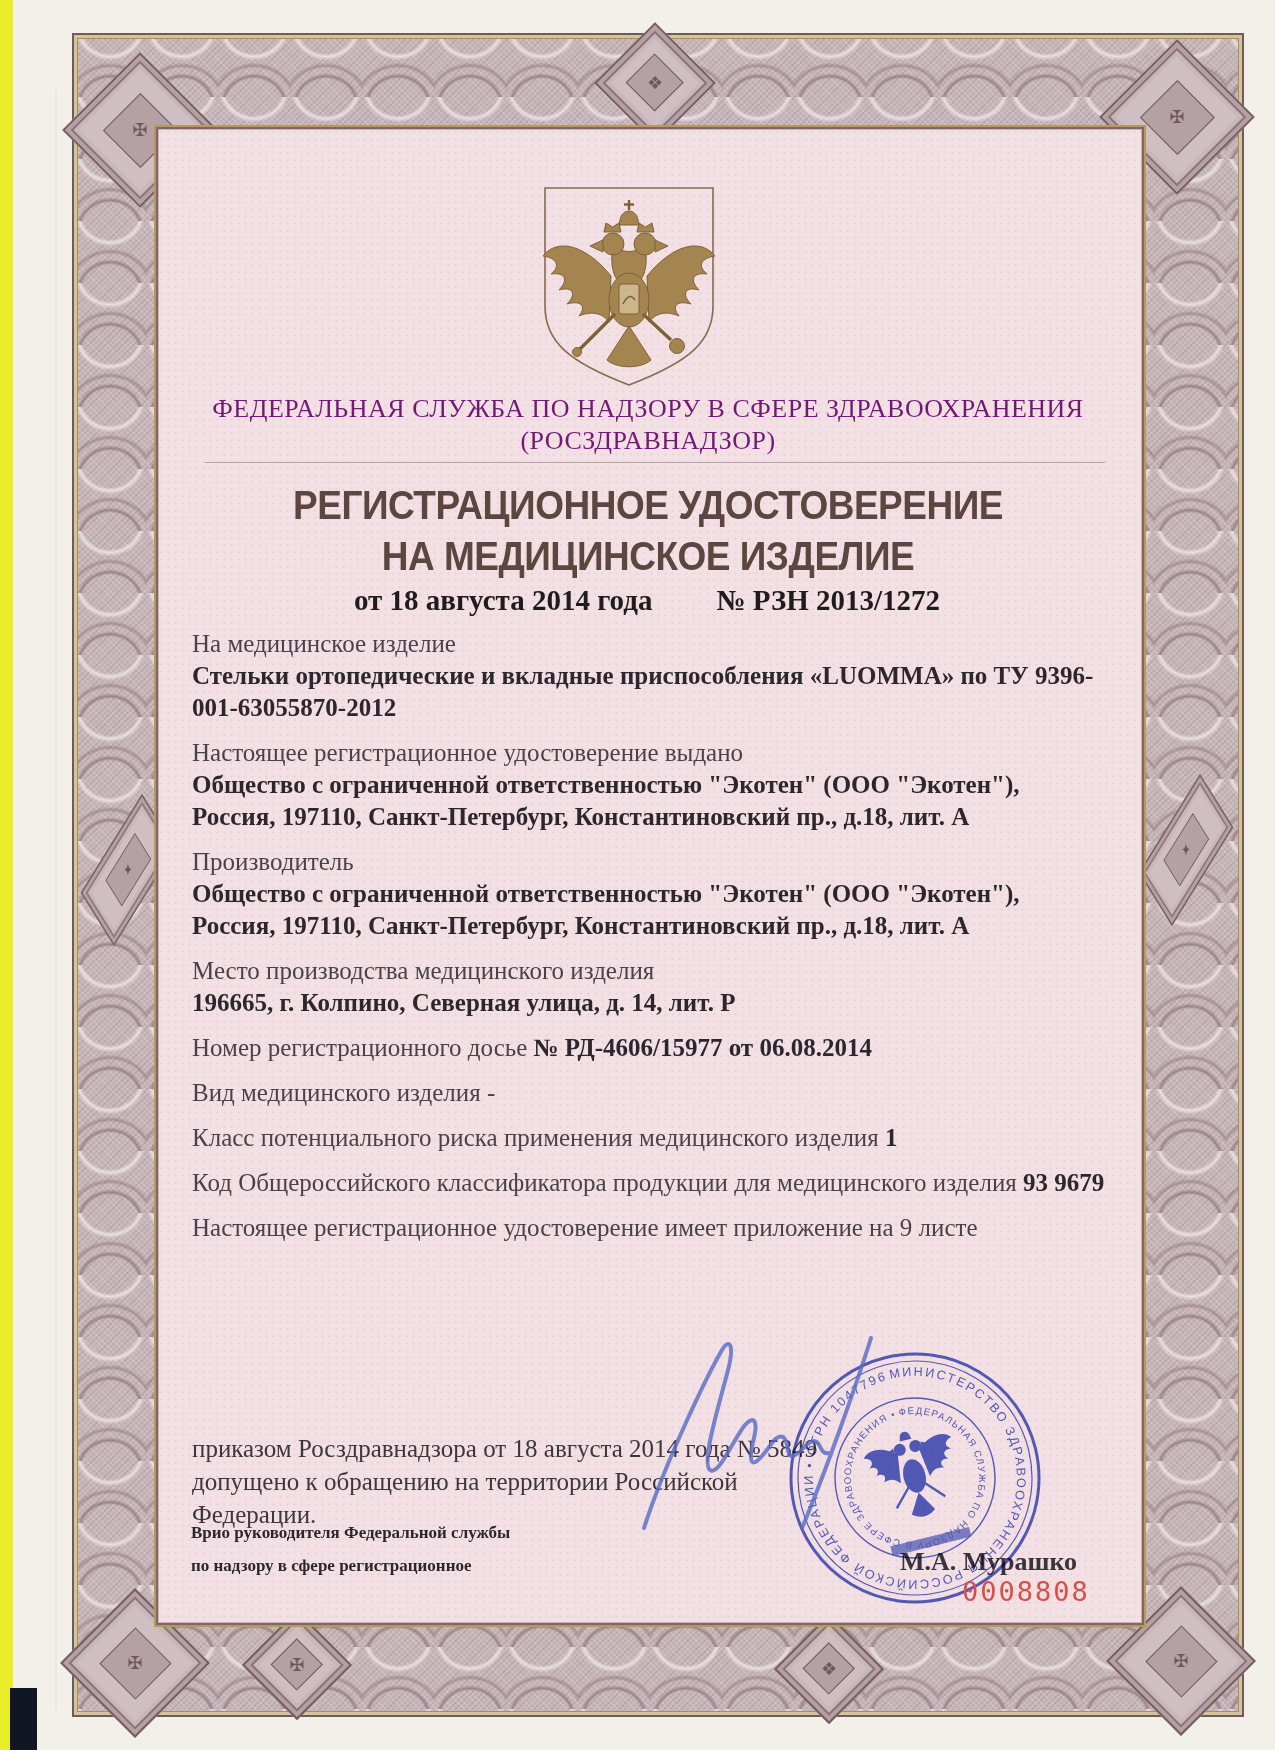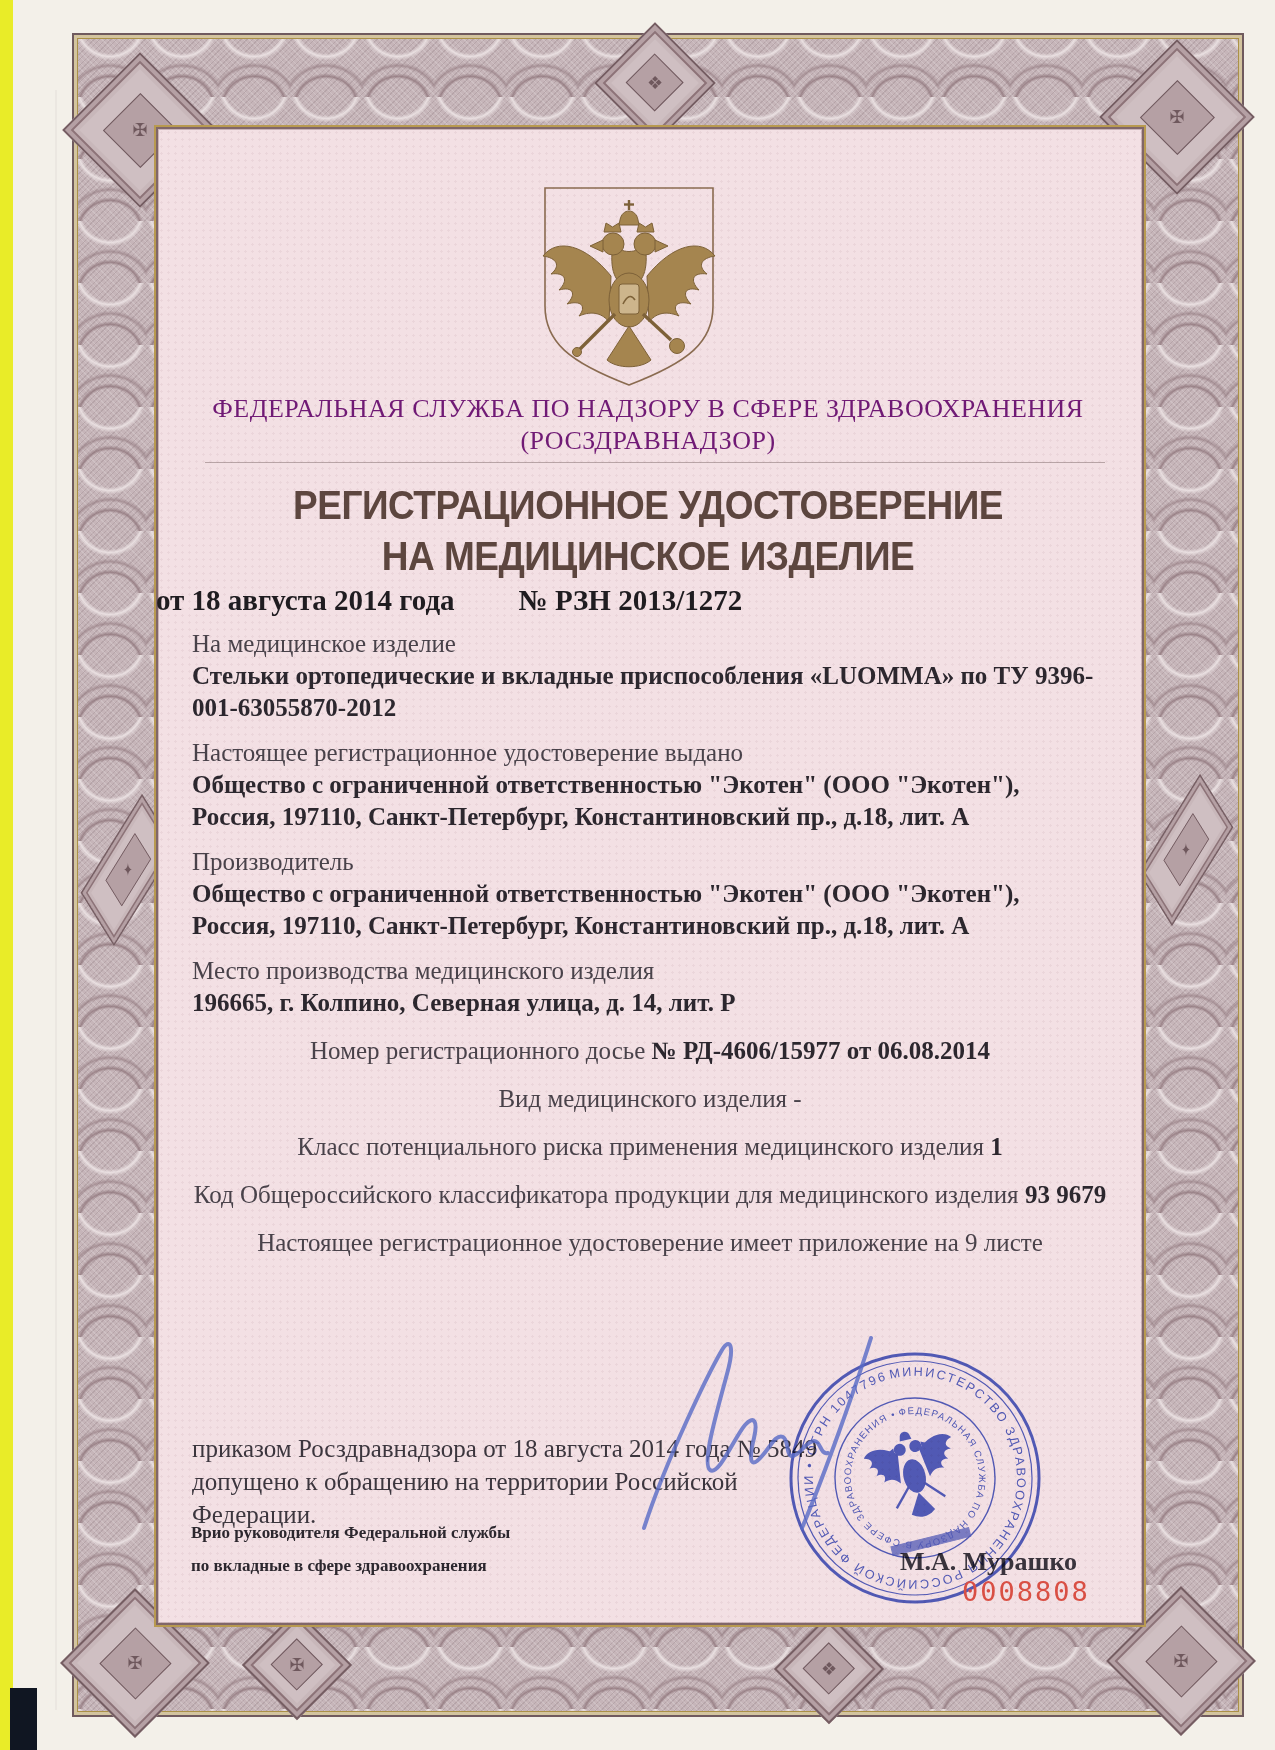--- a/index.html
+++ b/index.html
@@ -33,28 +33,28 @@
         border:2px solid #755d62;box-shadow:inset 0 0 0 4px #b5a0a4, inset 0 0 0 6px #8d7378, inset 0 0 0 10px #c8b7ba;}
   .med .d2{position:absolute;inset:26%;transform:rotate(45deg);background:#b5a0a4;border:1px solid #6f585d;}
   .med .cx{position:absolute;left:50%;top:50%;transform:translate(-50%,-52%);color:#6f585d;font-size:18px;font-family:"DejaVu Sans",sans-serif;}
   
   .agency{position:absolute;left:156px;top:393px;width:984px;text-align:center;
         color:#701a75;font-size:26px;line-height:32px;letter-spacing:.5px;}
   .divider{position:absolute;left:205px;top:462px;width:900px;height:0;border-top:1px solid rgba(112,92,92,.45);}
   .cert-title{position:absolute;left:156px;top:484px;width:984px;text-align:center;
         color:#5d463f;font-weight:bold;font-size:37px;line-height:47px;letter-spacing:-.5px;
         font-family:"Liberation Sans","DejaVu Sans",sans-serif;transform:scaleY(1.08);}
-  .dateline{position:absolute;left:156px;top:584px;width:892px;
-        color:#1f1c20;font-weight:bold;font-size:29px;}
+  .dateline{position:absolute;left:156px;top:584px;width:892px;text-align:center;
+        color:#1f1c20;font-weight:bold;font-size:29px;padding-left:45px;}
   .dateline .gap{display:inline-block;width:64px;}
   .body{position:absolute;left:192px;top:628px;width:916px;color:#49424a;font-size:25px;line-height:32px;}
   .body b{color:#2c272e;}
   .para{margin:0 0 13px 0;}
   .lbl{display:block;}
-  .inline-line{margin:16px 0 13px 0;text-align:center;}
+  .inline-line{margin:4px 0 13px 0;}
   .order{position:absolute;left:192px;top:1432px;width:640px;color:#3c363e;font-size:25px;line-height:33px;}
   .role{position:absolute;left:191px;top:1516px;width:520px;color:#2c272e;font-weight:bold;font-size:17px;line-height:33px;}
   .signee{position:absolute;left:900px;top:1547px;width:210px;color:#39333c;font-size:26px;font-weight:bold;z-index:4;}
   .serial{position:absolute;left:962px;top:1576px;color:#d94f44;font-size:27px;letter-spacing:2px;z-index:7;
         font-family:"DejaVu Sans Mono","Liberation Mono",monospace;}
   .coa{position:absolute;left:519px;top:180px;z-index:2;}
   .stamp{position:absolute;left:780px;top:1343px;z-index:5;opacity:.9;mix-blend-mode:multiply;}
   .sig{position:absolute;left:628px;top:1328px;z-index:6;opacity:.88;}
 </style>
 </head>
@@ -195,21 +195,21 @@
     </div>
   </div>
 
   <div class="order">
     <div>приказом Росздравнадзора от 18 августа 2014 года № 5849</div>
     <div>допущено к обращению на территории Российской Федерации.</div>
   </div>
 
   <div class="role">
     <div>Врио руководителя Федеральной службы</div>
-    <div>по вкладные в сфере здравоохранения</div>
+    <div>по надзору в сфере регистрационное</div>
   </div>
 
   <div class="signee">М.А. Мурашко</div>
   <div class="serial">0008808</div>
 
   <svg class="stamp" width="270" height="270" viewBox="0 0 270 270">
     <defs>
       <path id="arcOuter" d="M135,33 a102,102 0 1,1 -0.1,0 z"></path>
       <path id="arcInner" d="M135,71 a64,64 0 1,1 -0.1,0 z"></path>
     </defs>

